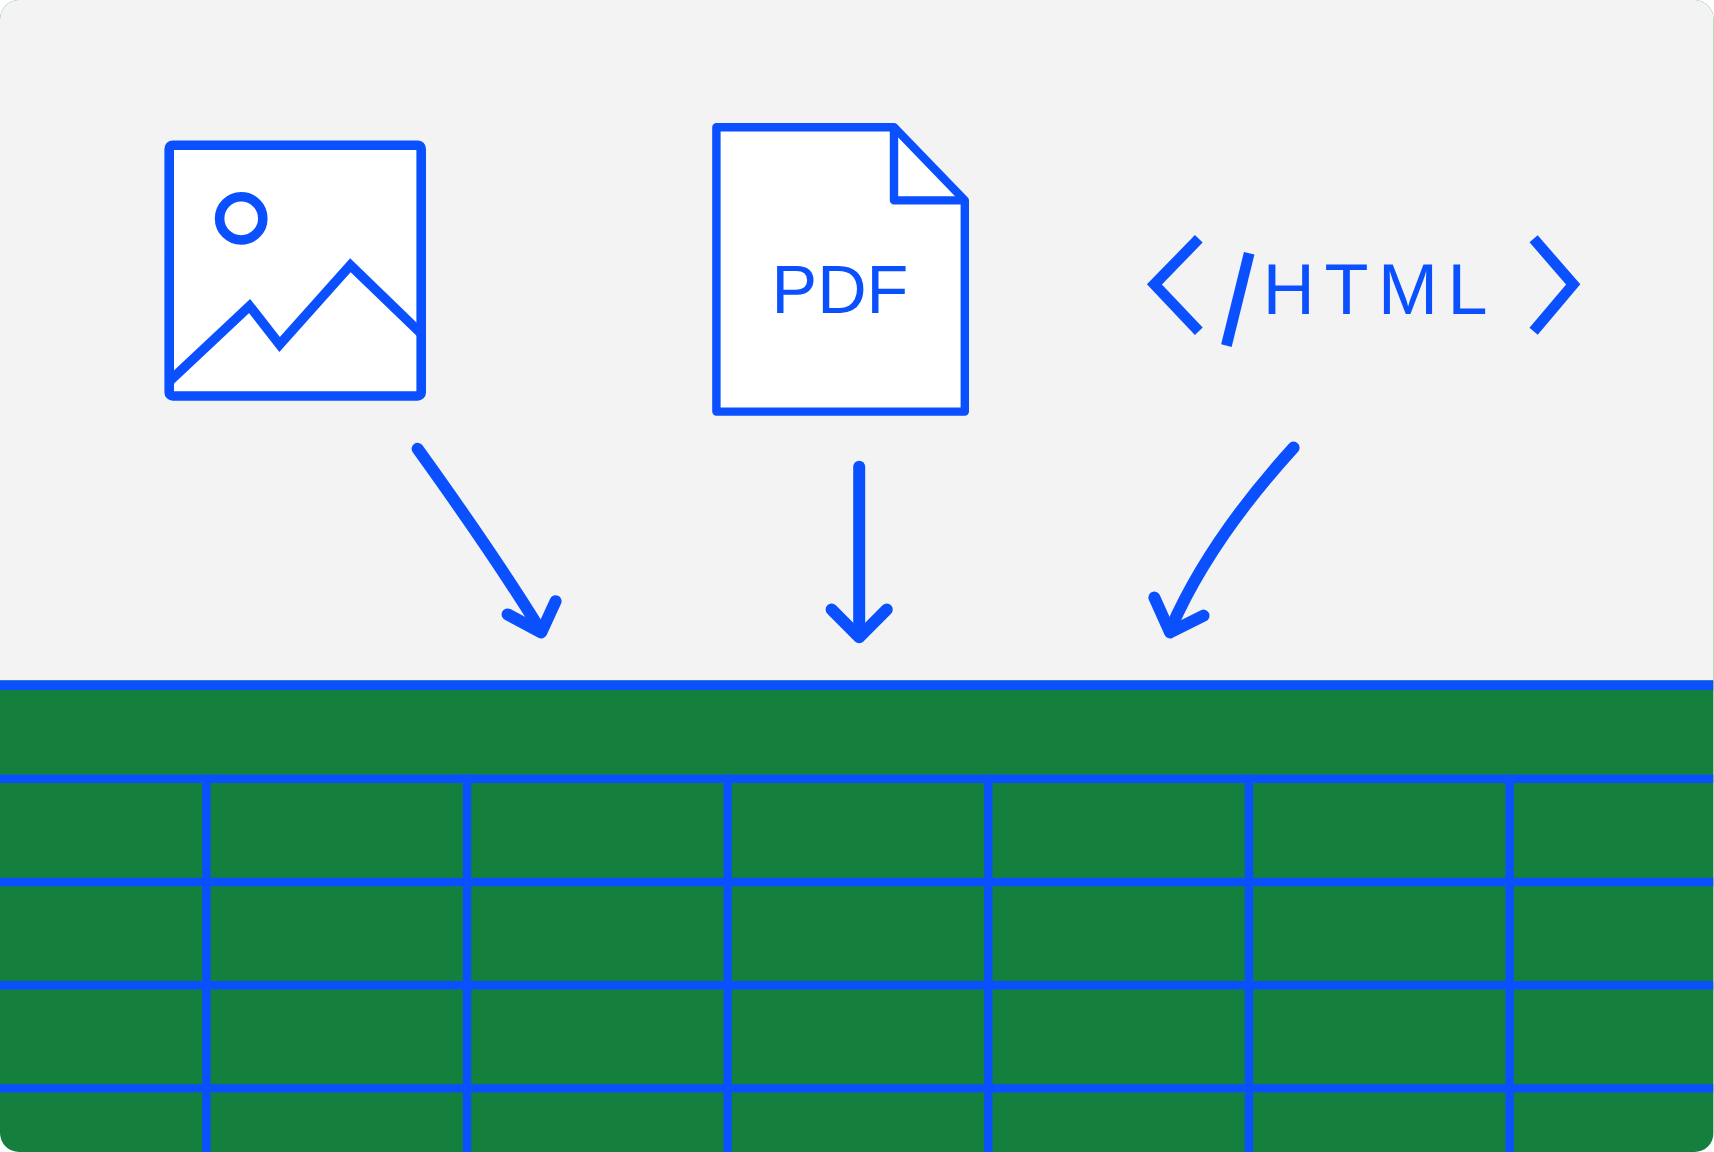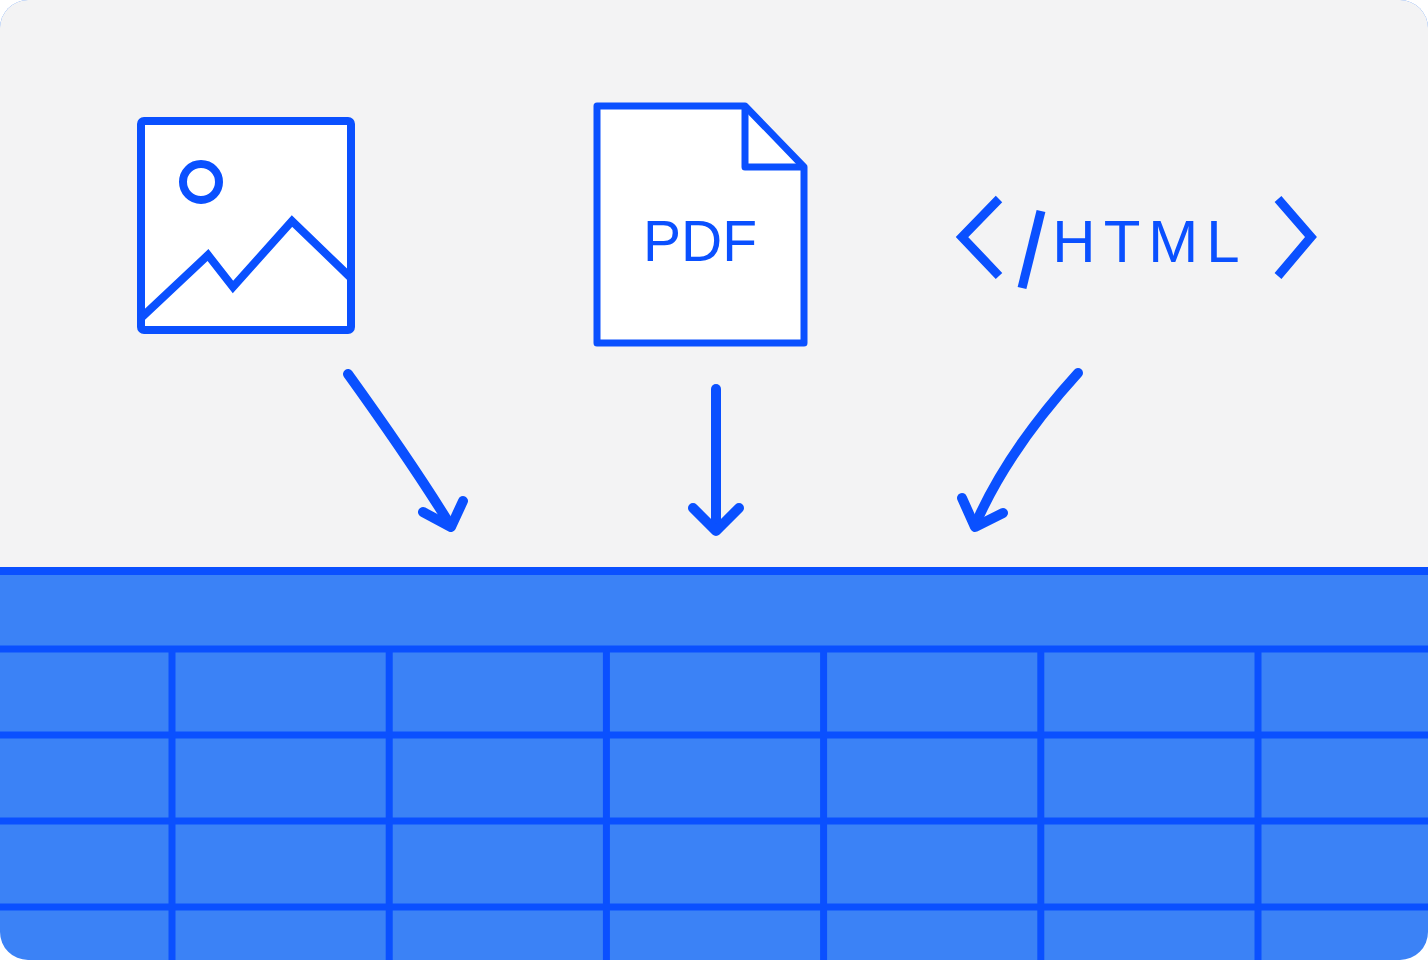--- a/index.html
+++ b/index.html
@@ -5,23 +5,23 @@
   html, body {
     margin: 0;
     padding: 0;
     background: #ffffff;
     font-family: "Liberation Sans", sans-serif;
   }
   .card {
     position: relative;
     width: 1428px;
     height: 960px;
-    border-radius: 28px;
+    border-radius: 16px;
     overflow: hidden;
-    background: #3b82f6;
+    background: #15803d;
   }
   .card svg { display: block; }
   .svg-text {
     font-family: "Liberation Sans", sans-serif;
     fill: #0A50FF;
   }
   .pdf-text {
     font-size: 57px;
     letter-spacing: 0px;
   }

